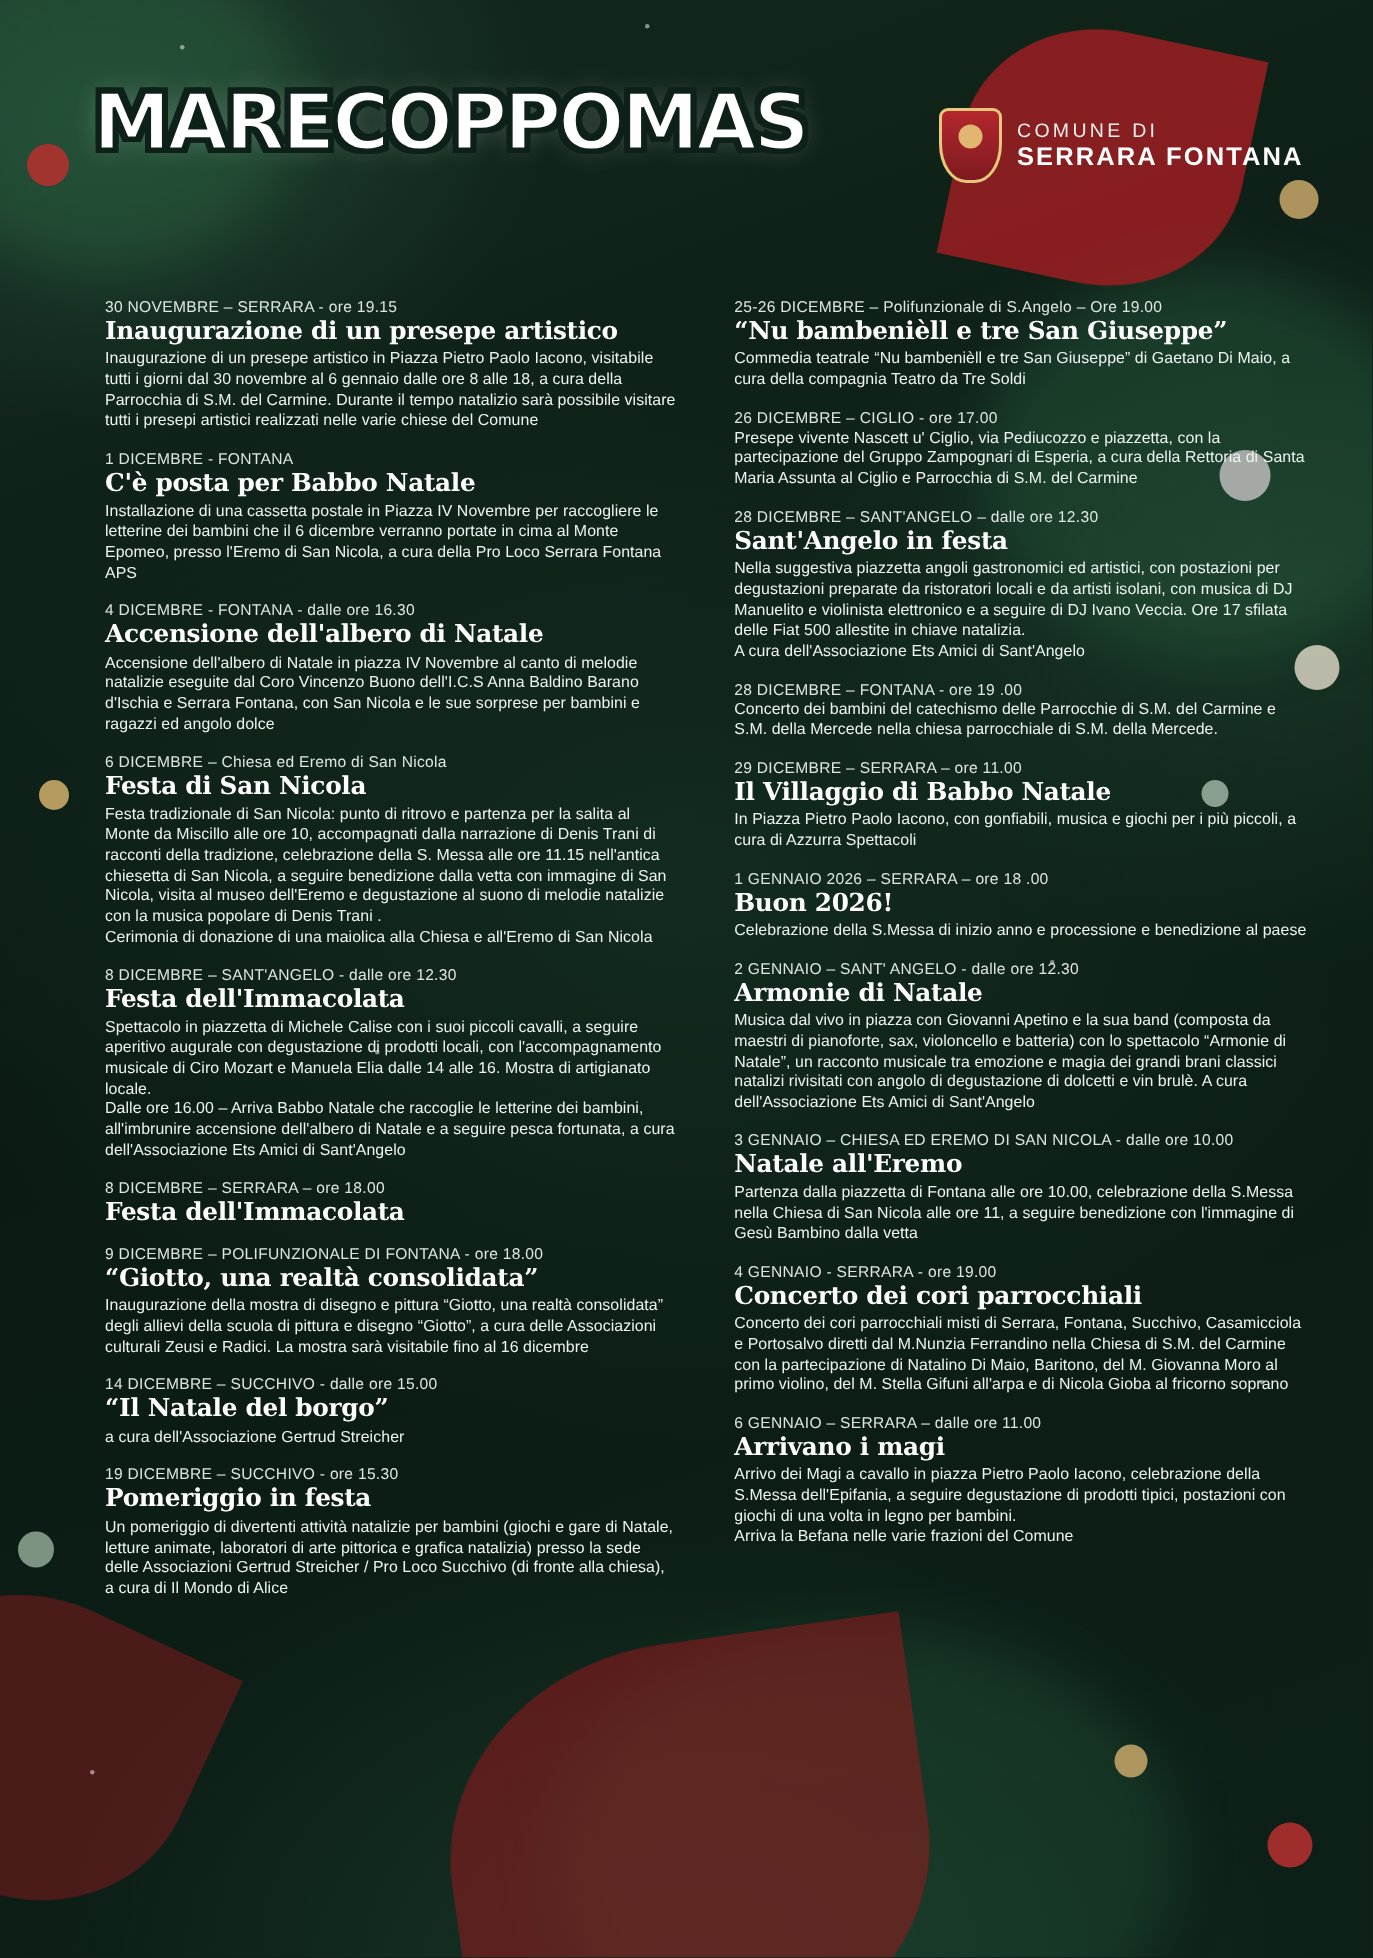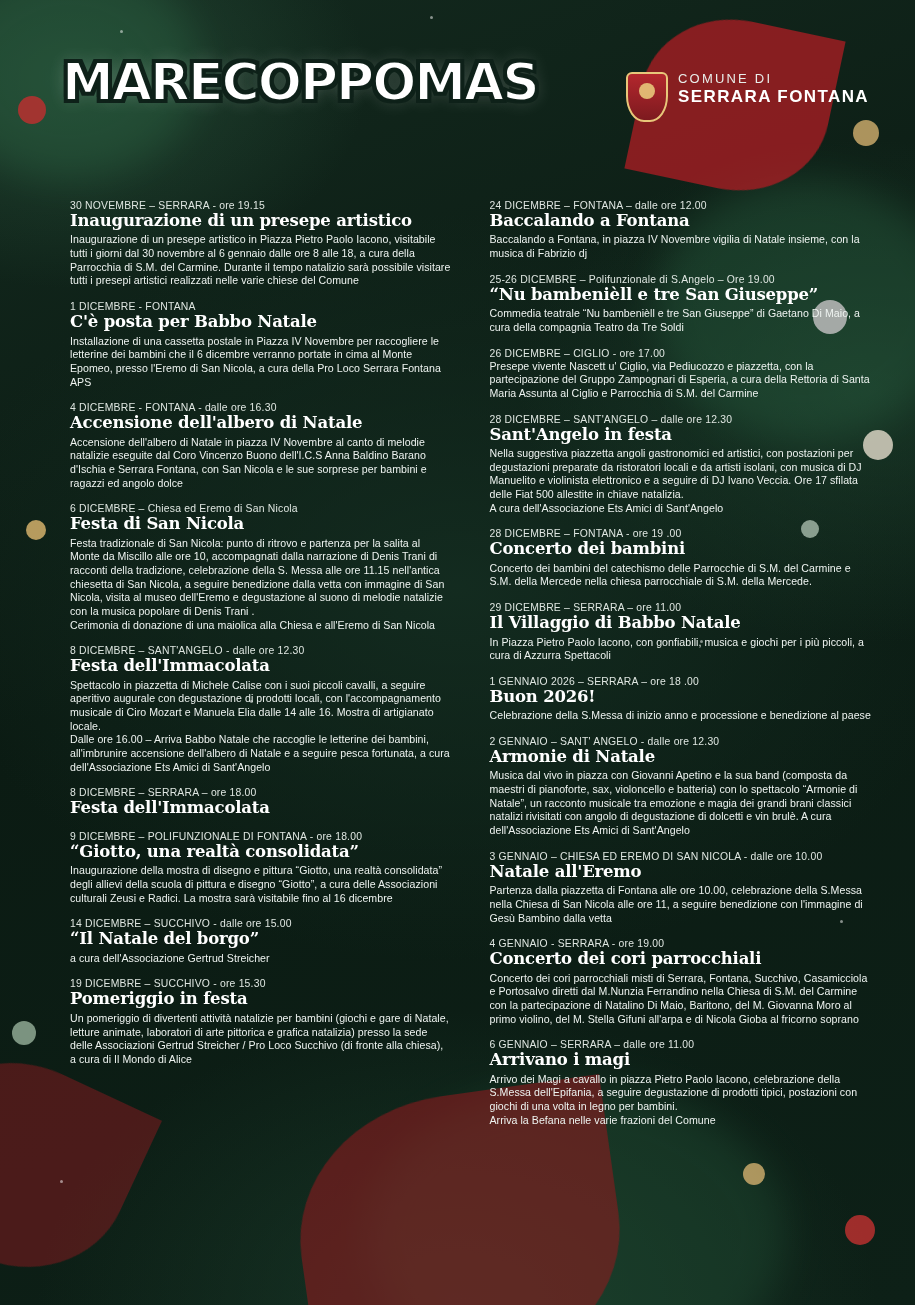--- a/index.html
+++ b/index.html
@@ -38,21 +38,21 @@
     font-size:52px;
     letter-spacing:-2px;
     color:#ffffff;
     text-shadow:
       -3px -3px 0 #0e2119, 3px -3px 0 #0e2119, -3px 3px 0 #0e2119, 3px 3px 0 #0e2119,
       0 0 18px rgba(255,255,255,.25);
     -webkit-text-stroke:2px #0e2119;
     white-space:nowrap;
   }
   .comune{
-    position:absolute;right:46px;top:48px;display:flex;align-items:flex-start;gap:10px;
+    position:absolute;right:46px;top:48px;display:flex;align-items:center;gap:10px;
   }
   .crest{
     width:38px;height:46px;
     background:linear-gradient(180deg,#b3272d,#7d1a1f);
     border:2px solid #e8c77a;
     border-radius:6px 6px 18px 18px/6px 6px 26px 26px;
     position:relative;
   }
   .crest:after{
     content:"";position:absolute;left:50%;top:9px;transform:translateX(-50%);
@@ -178,42 +178,36 @@
           <div class="body">a cura dell'Associazione Gertrud Streicher</div>
         </div>
         <div class="ev">
           <div class="meta">19 DICEMBRE – SUCCHIVO - ore 15.30</div>
           <div class="title">Pomeriggio in festa</div>
           <div class="body">Un pomeriggio di divertenti attività natalizie per bambini (giochi e gare di Natale, letture animate, laboratori di arte pittorica e grafica natalizia) presso la sede delle Associazioni Gertrud Streicher / Pro Loco Succhivo (di fronte alla chiesa), a cura di Il Mondo di Alice</div>
         </div>
       </div>
     <div class="col right" id="col-right">
         <div class="ev">
-          <div class="meta">24 DICEMBRE – FONTANA – dalle ore 12.00</div>
-          <div class="title">Baccalando a Fontana</div>
-          <div class="body">Baccalando a Fontana, in piazza IV Novembre vigilia di Natale insieme, con la musica di Fabrizio dj</div>
-        </div>
-        <div class="ev">
           <div class="meta">25-26 DICEMBRE – Polifunzionale di S.Angelo – Ore 19.00</div>
           <div class="title">“Nu bambenièll e tre San Giuseppe”</div>
           <div class="body">Commedia teatrale “Nu bambenièll e tre San Giuseppe” di Gaetano Di Maio, a cura della compagnia Teatro da Tre Soldi</div>
         </div>
         <div class="ev">
           <div class="meta">26 DICEMBRE – CIGLIO - ore 17.00</div>
           <div class="body">Presepe vivente Nascett u' Ciglio, via Pediucozzo e piazzetta, con la partecipazione del Gruppo Zampognari di Esperia, a cura della Rettoria di Santa Maria Assunta al Ciglio e Parrocchia di S.M. del Carmine</div>
         </div>
         <div class="ev">
           <div class="meta">28 DICEMBRE – SANT'ANGELO – dalle ore 12.30</div>
           <div class="title">Sant'Angelo in festa</div>
           <div class="body">Nella suggestiva piazzetta angoli gastronomici ed artistici, con postazioni per degustazioni preparate da ristoratori locali e da artisti isolani, con musica di DJ Manuelito e violinista elettronico e a seguire di DJ Ivano Veccia. Ore 17 sfilata delle Fiat 500 allestite in chiave natalizia.
 A cura dell'Associazione Ets  Amici di Sant'Angelo</div>
         </div>
         <div class="ev">
           <div class="meta">28 DICEMBRE – FONTANA - ore 19 .00</div>
-          <div class="title">Concerto dei bambini</div>
           <div class="body">Concerto dei bambini del catechismo delle Parrocchie di S.M. del Carmine e S.M. della Mercede nella chiesa parrocchiale di S.M. della Mercede.</div>
         </div>
         <div class="ev">
           <div class="meta">29 DICEMBRE – SERRARA – ore 11.00</div>
           <div class="title">Il Villaggio di Babbo Natale</div>
           <div class="body">In Piazza Pietro Paolo Iacono, con gonfiabili, musica e giochi per i più piccoli, a cura di Azzurra Spettacoli</div>
         </div>
         <div class="ev">
           <div class="meta">1 GENNAIO 2026 – SERRARA – ore 18 .00</div>
           <div class="title">Buon 2026!</div>

